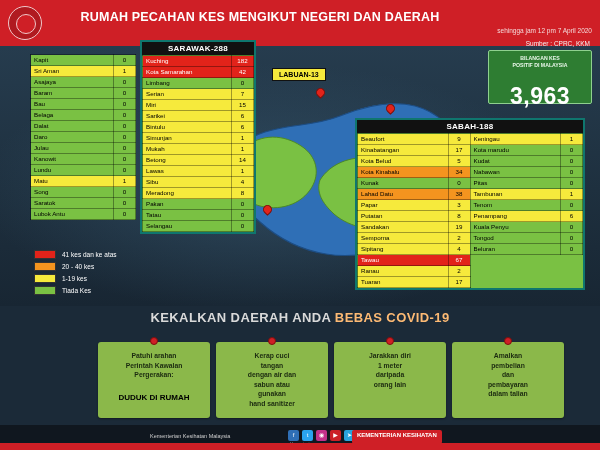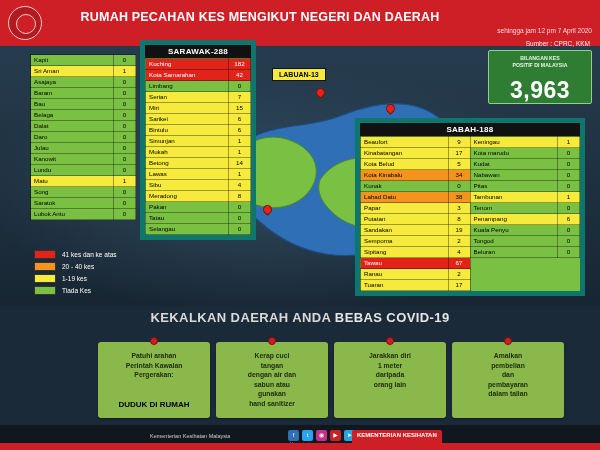--- a/index.html
+++ b/index.html
@@ -53,24 +53,24 @@
   .sumber {
     position: absolute; right: 10px; top: 40px;
     color: #f2f2f2; font-size: 6.5px; text-align: right;
   }
   .kes-box {
     position: absolute; right: 8px; top: 50px; width: 104px; height: 54px;
     background: #2e7d32; border: 1px solid #8fd08f; border-radius: 2px;
     text-align: center; padding-top: 4px;
   }
   .kes-box .lbl { color: #eaf7ea; font-size: 5.2px; line-height: 7px; font-weight: bold; }
-  .kes-box .val { color: #ffffff; font-size: 23px; font-weight: bold; margin-top: 8px; letter-spacing:.5px;}
-
-  
-  .tbl { position: absolute; border: 5px solid #0f766e; }
+  .kes-box .val { color: #ffffff; font-size: 23px; font-weight: bold; margin-top: 14px; letter-spacing:.5px;}
+
+  
+  .tbl { position: absolute; border: 2px solid #0f766e; }
   .tbl-title {
     background: #111; color: #fff; font-size: 8px; font-weight: bold;
     text-align: center; padding: 2px 0; letter-spacing: .3px;
   }
   .tbl table { border-collapse: collapse; width: 100%; }
   .tbl td {
     font-size: 6.2px; padding: 1px 3px; line-height: 8px;
     border: .5px solid rgba(0,0,0,.35);
     white-space: nowrap;
   }
@@ -108,39 +108,39 @@
   .legend-lb { color: #fff; font-size: 6.5px; }
 
   
   .banner {
     position: absolute; left: 0; top: 306px; width: 600px; height: 24px;
   }
   .banner-txt {
     position: absolute; width: 600px; text-align: center; top: 4px;
     font-size: 13px; font-weight: bold; color: #d9d9d9; letter-spacing: .4px;
   }
-  .banner-accent { color: #e5e5e5; }
+  .banner-accent { color: #fdba74; }
 
   
   .cards { position: absolute; left: 0; top: 336px; width: 600px; height: 86px; }
   .card {
     position: absolute; top: 6px; width: 112px; height: 76px;
     background: #8bb84a; border-radius: 3px; text-align: center;
     box-shadow: 0 1px 2px rgba(0,0,0,.4);
   }
   .card .pinhole {
     position: absolute; left: 50%; top: -5px; margin-left: -4px;
     width: 8px; height: 8px; border-radius: 50%; background: #cf1f26;
     border: 1px solid #7d0f0b;
   }
   .card .ctxt {
     color: #1b2a10; font-size: 6.8px; line-height: 9.5px; padding: 9px 8px 0 8px;
     white-space: pre-line; font-weight: bold;
   }
-  .card .cbold { font-size: 8px; font-weight: bold; display: block; margin-top: 20px; }
+  .card .cbold { font-size: 8px; font-weight: bold; display: block; margin-top: 13px; }
 
   
   .footer {
     position: absolute; left: 0; top: 425px; width: 600px; height: 25px;
     background: #10171f;
   }
   .foot-left { position: absolute; left: 150px; top: 8px; color: #cfcfcf; font-size: 5.5px; }
   .social { position: absolute; left: 288px; top: 5px; display: flex; gap: 3px; }
   .soc {
     width: 11px; height: 11px; border-radius: 2px; background: #2f6fb6;

